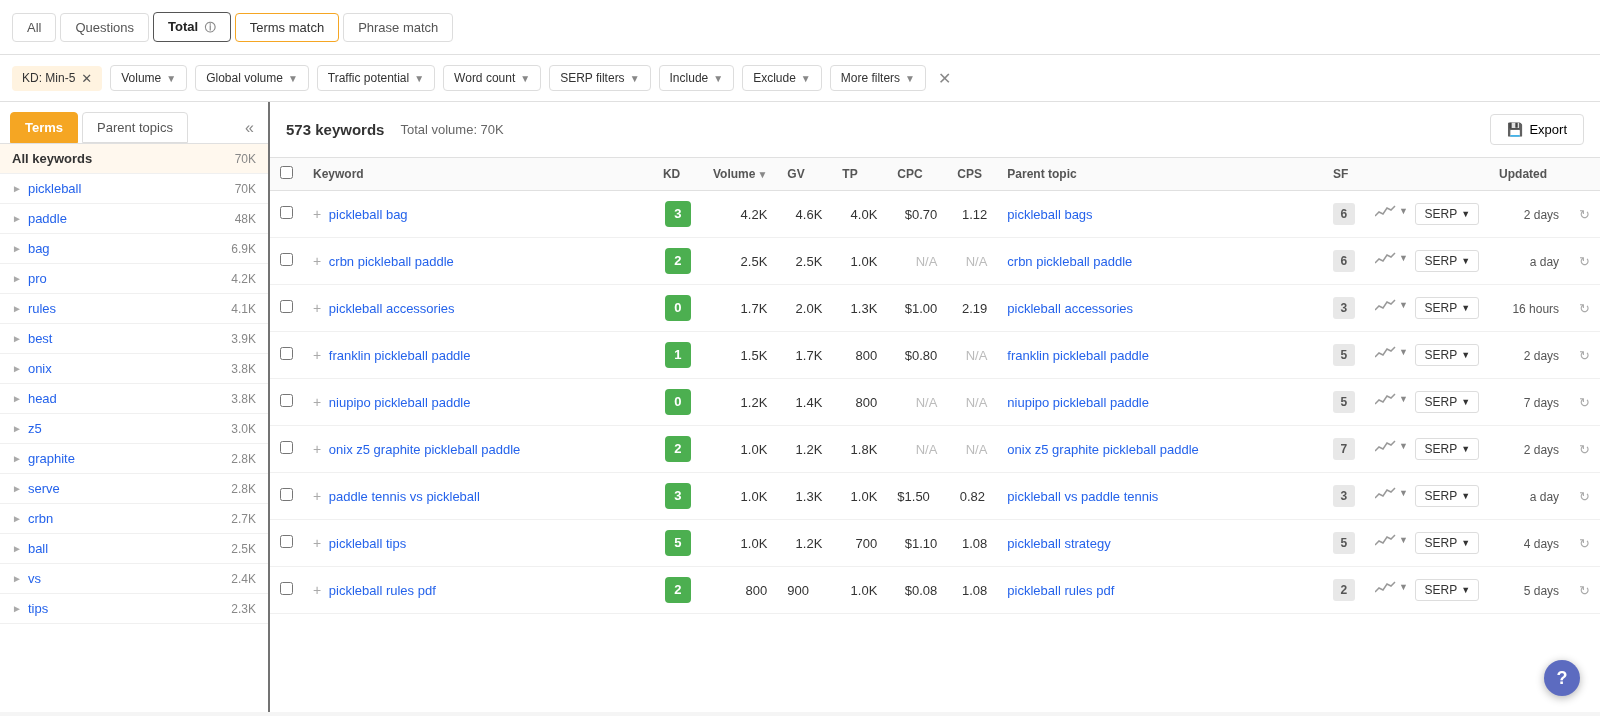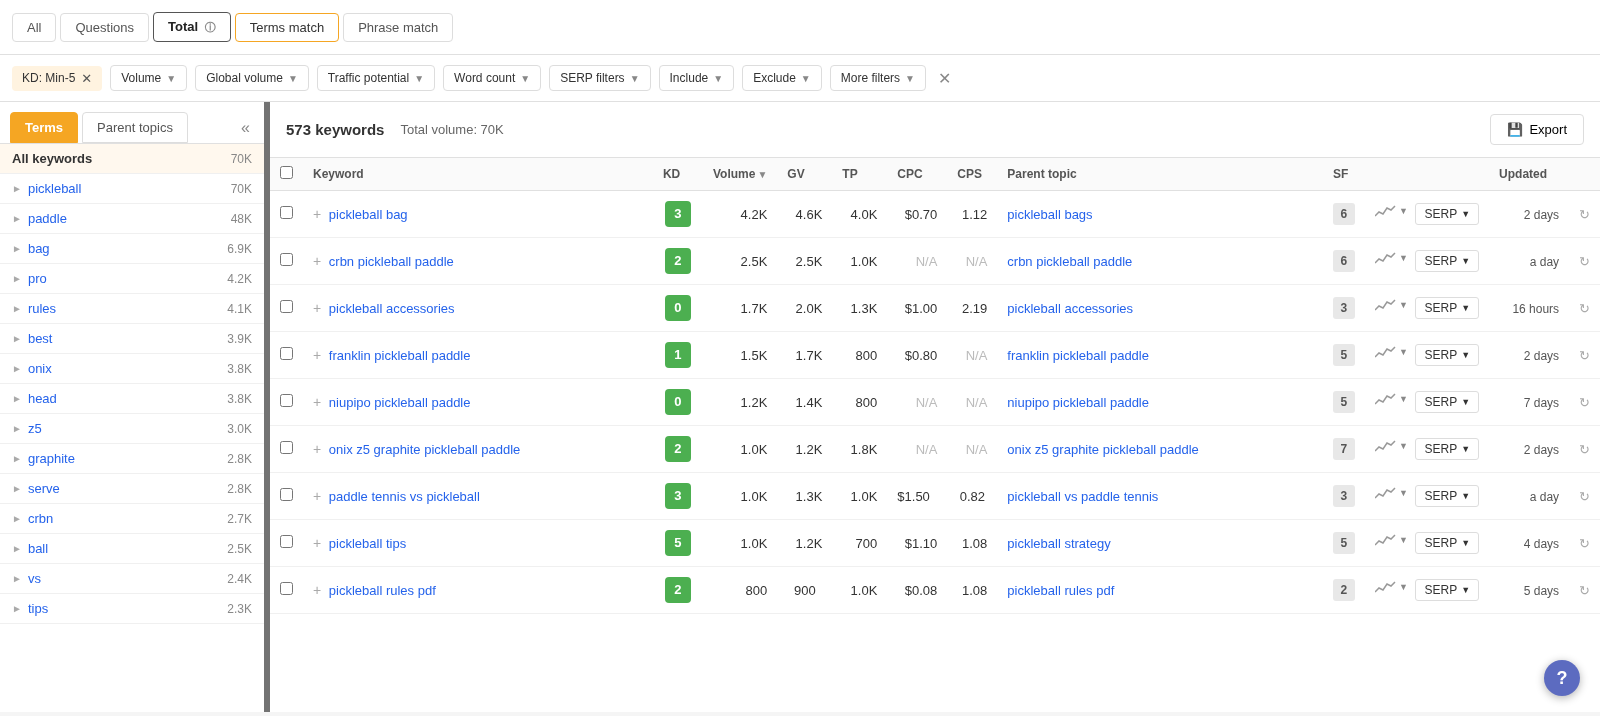--- a/index.html
+++ b/index.html
@@ -16,21 +16,21 @@
     .filter-chip { display: flex; align-items: center; gap: 5px; padding: 5px 10px; border-radius: 4px; border: 1px solid #ddd; background: #fff; cursor: pointer; font-size: 12px; color: #333; }
     .filter-chip .chevron { font-size: 10px; color: #888; }
     .kd-chip { background: #fff3e0; border-color: #f5a623; color: #333; font-size: 12px; padding: 5px 10px; border-radius: 4px; display: flex; align-items: center; gap: 6px; }
     .kd-chip .close-x { cursor: pointer; color: #555; font-size: 13px; }
     .clear-all { background: none; border: none; cursor: pointer; color: #888; font-size: 16px; padding: 0 4px; }
 
     
     .main-content { display: flex; height: calc(100vh - 106px); overflow: hidden; }
 
     
-    .sidebar { width: 270px; min-width: 270px; background: #fff; border-right: 6px solid #737373; display: flex; flex-direction: column; overflow: hidden; }
+    .sidebar { width: 270px; min-width: 270px; background: #fff; border-right: 2px solid #737373; display: flex; flex-direction: column; overflow: hidden; }
     .sidebar-tabs { display: flex; align-items: center; padding: 10px 10px 0 10px; gap: 4px; border-bottom: 1px solid #e0e0e0; }
     .sidebar-tab { padding: 7px 14px; border-radius: 4px 4px 0 0; font-size: 13px; cursor: pointer; border: 1px solid transparent; }
     .sidebar-tab.active { background: #f5a623; color: #fff; border-color: #f5a623; font-weight: 600; }
     .sidebar-tab.inactive { color: #555; background: #fff; border-color: #ddd; }
     .sidebar-collapse { margin-left: auto; cursor: pointer; color: #888; font-size: 16px; padding: 4px; }
     .sidebar-list { overflow-y: auto; flex: 1; }
     .sidebar-item { display: flex; align-items: center; padding: 7px 12px; cursor: pointer; border-bottom: 1px solid #f0f0f0; }
     .sidebar-item.selected { background: #fff8ee; }
     .sidebar-item .arrow { color: #aaa; font-size: 10px; margin-right: 6px; }
     .sidebar-item .label { flex: 1; color: #2563eb; font-size: 13px; }
@@ -600,21 +600,21 @@
         <input type="checkbox" style="">
       </td>
       <td class="col-kw">
         <span class="add-btn">+</span>
         <a href="#" class="kw-link">pickleball rules pdf</a>
       </td>
       <td class="col-kd">
         <span class="kd-badge kd-green">2</span>
       </td>
       <td class="col-vol" style="text-align:right;">800</td>
-      <td class="col-gv" style="text-align:center;">900</td>
+      <td class="col-gv" style="text-align:left;">900</td>
       <td class="col-tp" style="text-align:right;">1.0K</td>
       <td class="col-cpc" style="text-align:right;">$0.08</td>
       <td class="col-cps" style="text-align:right;">1.08</td>
       <td class="col-parent">
         <a href="#" class="parent-link">pickleball rules pdf</a>
       </td>
       <td class="col-sf">
         <span class="sf-badge">2</span>
       </td>
       <td class="col-actions">

